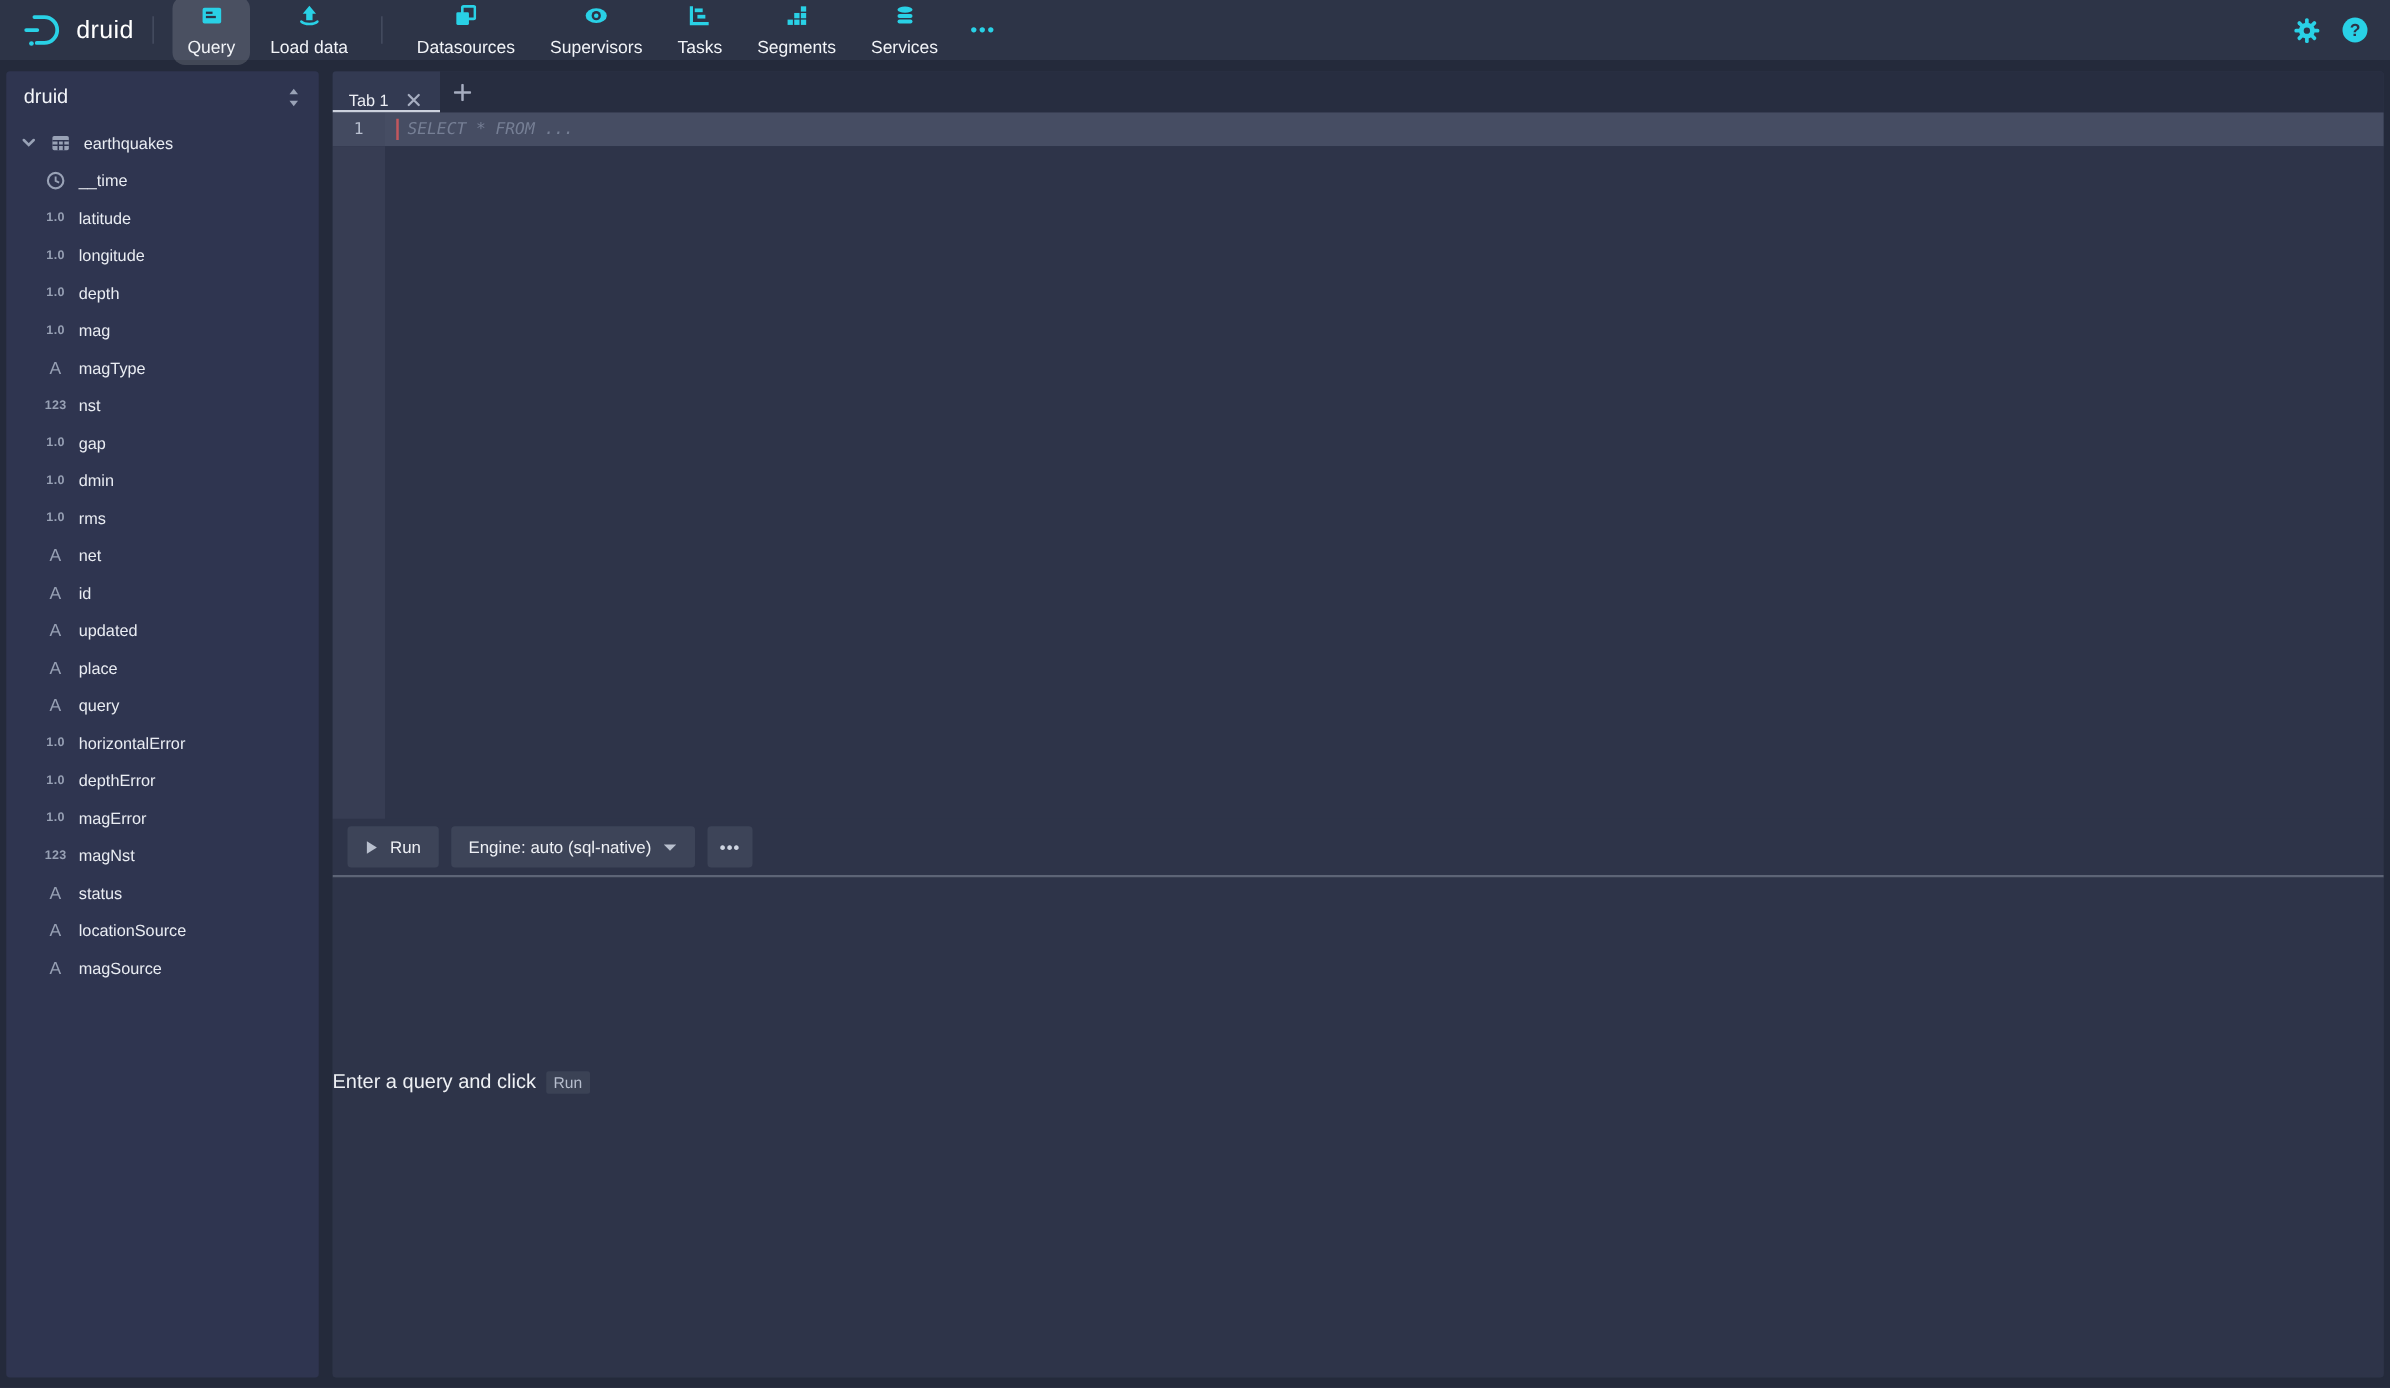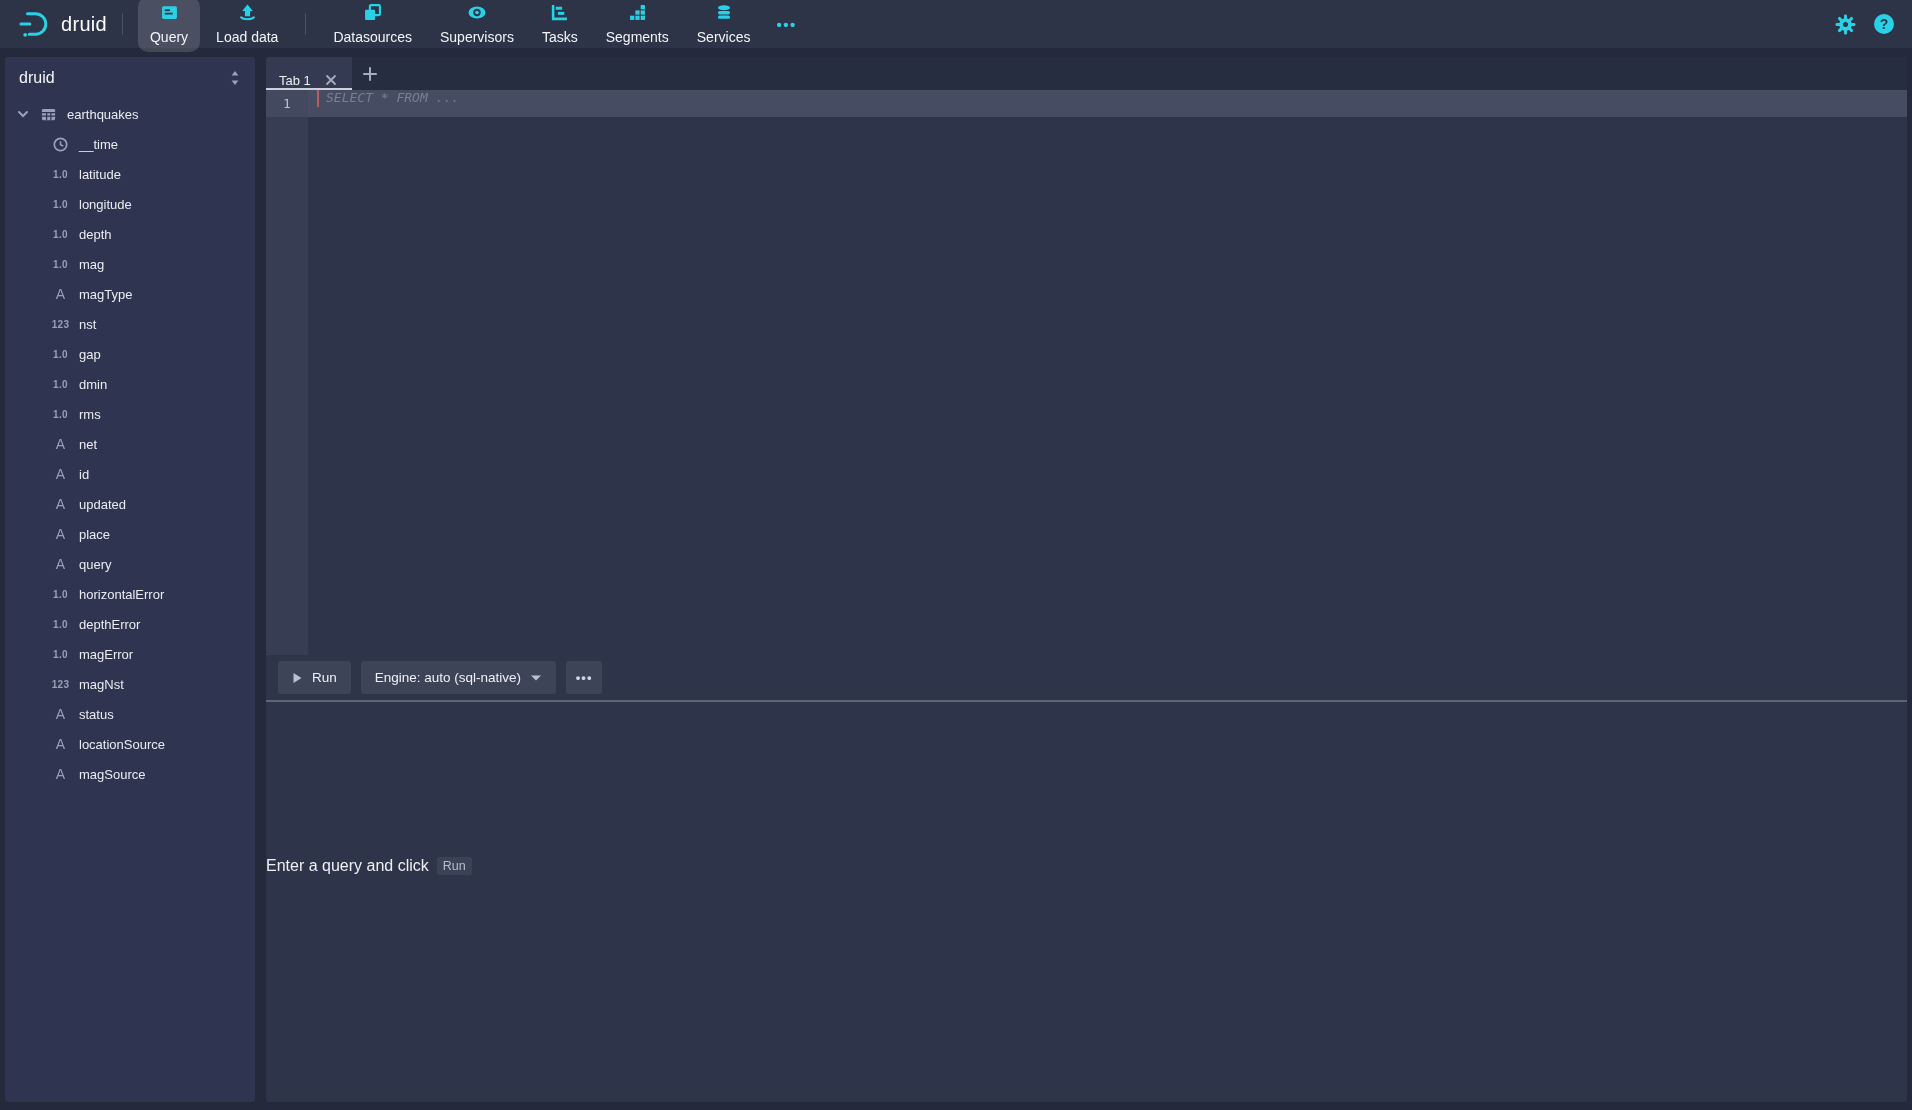--- a/index.html
+++ b/index.html
@@ -38,21 +38,21 @@
   
   .sidebar {
     position:absolute; left:5px; top:57px; width:250px; bottom:8px;
     background:#2f3550; border-radius:3px; overflow:hidden;
   }
   .schema-header {
     height:42px; display:flex; align-items:center; padding:0 13px 0 14px;
     color:#f4f6fa; font-size:16px;
   }
   .schema-header .sp { flex:1; }
-  .tree-row { height:30px; display:flex; align-items:center; padding-left:44px; cursor:pointer; }
+  .tree-row { height:30px; display:flex; align-items:center; padding-left:28px; cursor:pointer; }
   .tree-row[data-kind="table"] { padding-left:12px; }
   .chevron { display:none; width:20px; }
   .tree-row[data-kind="table"] .chevron { display:flex; }
   .icon-cell { width:23px; display:flex; justify-content:center; flex:none; }
   .icon-table, .icon-time { display:none; }
   .tree-row[data-kind="table"] .icon-table { display:block; }
   .tree-row[data-kind="time"] .icon-time { display:block; }
   .icon-text { color:#97a0b4; font-size:10px; font-weight:bold; letter-spacing:0.3px; }
   .tree-row[data-kind="string"] .icon-text { font-size:14px; font-weight:normal; }
   .tree-label { margin-left:7px; color:#e9ecf2; font-size:13px; }
@@ -72,21 +72,21 @@
   .tab-close { display:flex; cursor:pointer; padding:2px; }
   .tab-add { width:36px; display:flex; align-items:center; justify-content:center; cursor:pointer; }
 
   .editor { height:565px; flex:none; display:flex; flex-direction:column; cursor:text; }
   .editor-line1 { height:27px; display:flex; flex:none; }
   .gutter-active {
     width:42px; flex:none; background:#434a60; color:#b9c0d0;
     font-family:"DejaVu Sans Mono", monospace; font-size:13px;
     display:flex; align-items:center; justify-content:center;
   }
-  .row-active { flex:1; background:#464d63; display:flex; padding-left:9px; }
+  .row-active { flex:1; background:#464d63; display:flex; align-items:center; padding-left:9px; }
   .cursor-caret { width:2px; height:17px; background:#c2575e; margin-right:7px; flex:none; }
   .placeholder { font-family:"DejaVu Sans Mono", monospace; font-style:italic; font-size:13px; color:#767f95; }
   .editor-rest { flex:1; display:flex; }
   .gutter-rest { width:42px; flex:none; background:#373d53; }
   .code-rest { flex:1; background:#2e3449; }
 
   .run-bar { height:45px; flex:none; display:flex; align-items:center; gap:10px; padding-left:12px; }
   .btn {
     height:33px; background:#3d4458; border-radius:3px; color:#eef0f5;
     font-size:13.5px; display:flex; align-items:center; gap:9px; padding:0 14px; cursor:pointer; white-space:nowrap;

